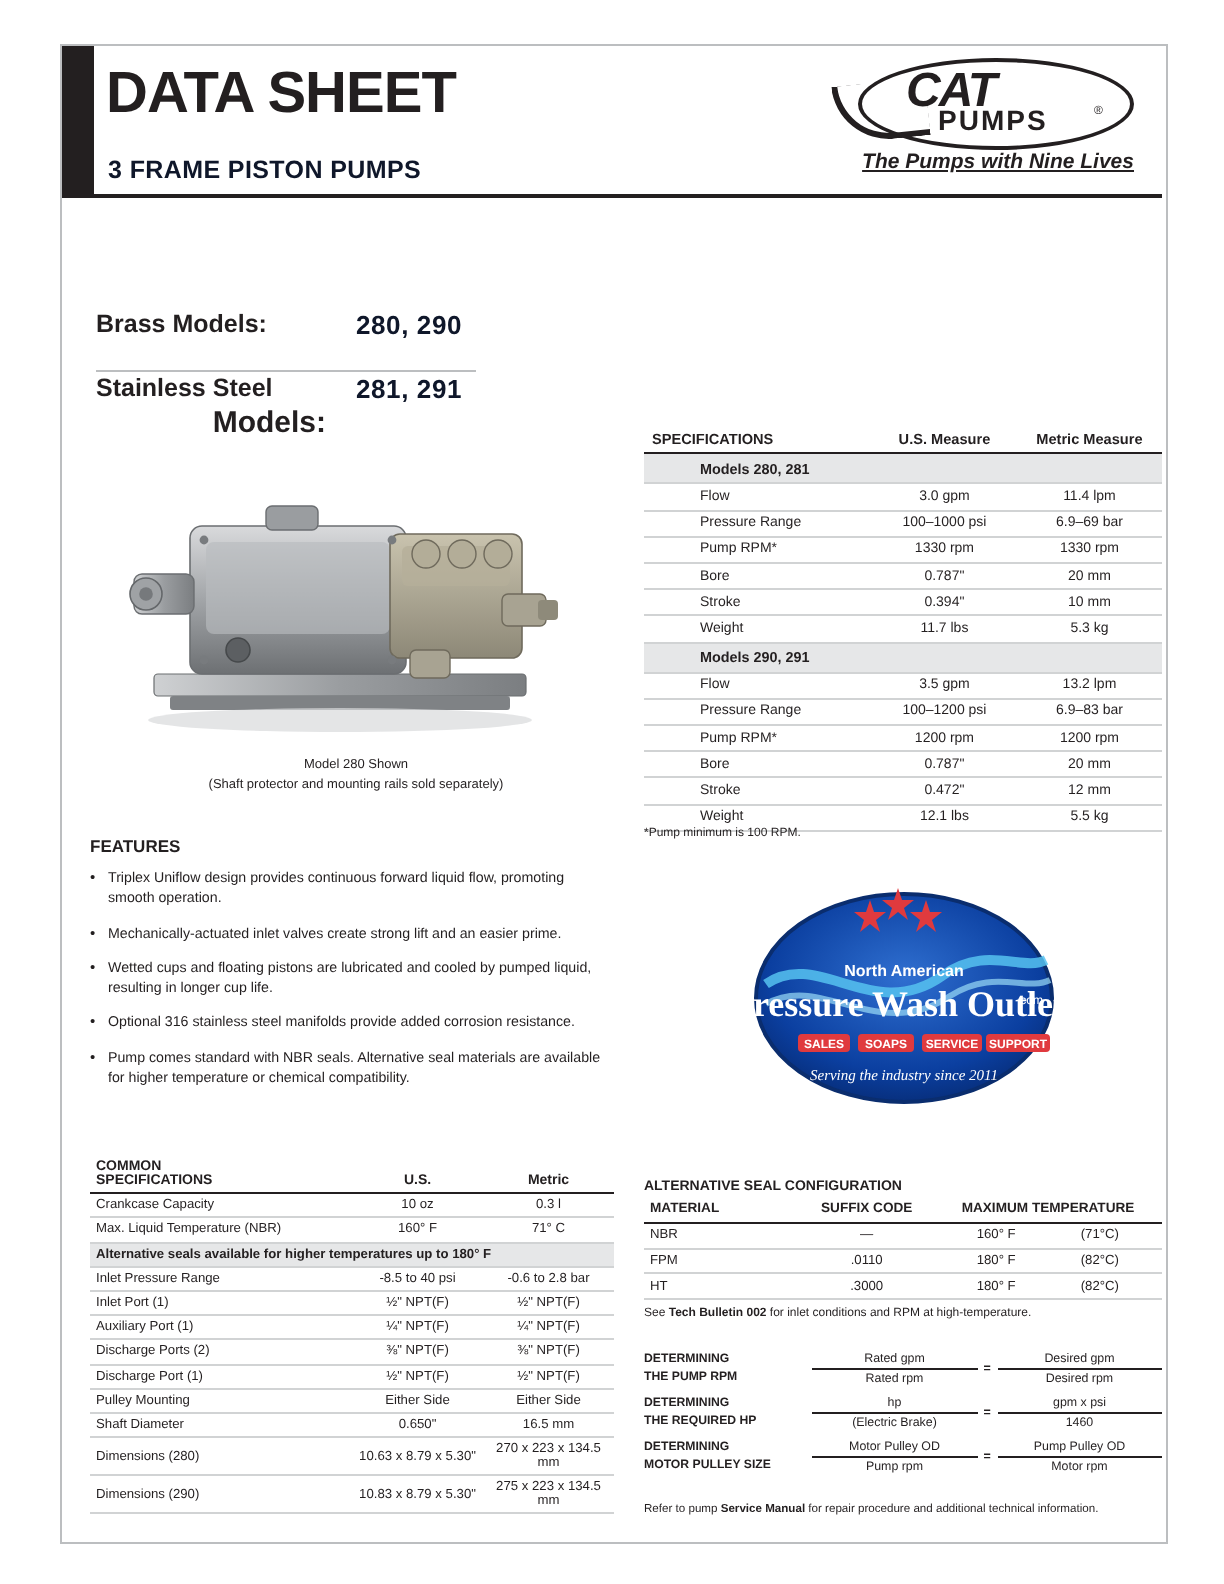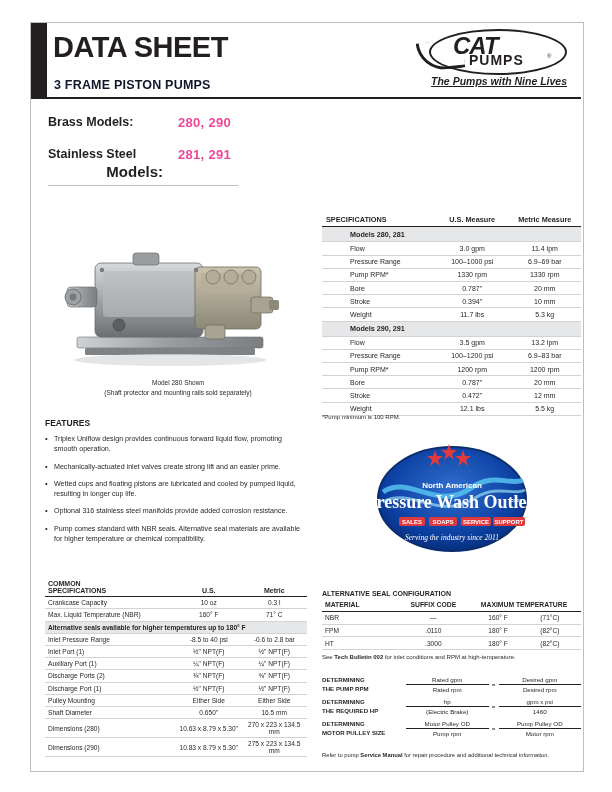--- a/index.html
+++ b/index.html
@@ -55,33 +55,33 @@
     border-bottom:3px solid #231f20;border-left:3px solid #231f20;
     border-radius:0 0 0 40px;transform:rotate(-6deg);
   }
   .logo-tag{
     position:absolute;left:24px;top:46px;width:148px;text-align:right;
     font-size:10.5px;font-style:italic;font-weight:bold;color:#231f20;text-decoration:underline;
   }
 
   
   .models{position:absolute;left:48px;top:115px;width:260px;}
-  .model-row{position:relative;height:21px;margin-bottom:3px;}
+  .model-row{position:relative;height:21px;margin-bottom:3px;margin-top:40px;}
   .model-lbl{
     position:absolute;left:0;top:0;width:115px;text-align:left;
     font-size:12.5px;font-weight:bold;color:#231f20;
   }
   .model-lbl.r2{left:0;width:115px;}
   .model-lbl2{
     position:absolute;left:0;top:16px;width:115px;text-align:right;
     font-size:15px;font-weight:bold;color:#231f20;
   }
   .model-val{
     position:absolute;left:130px;top:0;
-    font-size:13px;font-weight:bold;color:#ec4899;letter-spacing:.3px;
+    font-size:13px;font-weight:bold;color:#0f172a;letter-spacing:.3px;
   }
   .models-rule{
     position:absolute;left:48px;top:185px;width:190px;height:1px;background:#bcbec0;
   }
 
   
   .pump-img{
     position:absolute;left:55px;top:205px;width:240px;height:175px;
   }
   .pump-cap{

